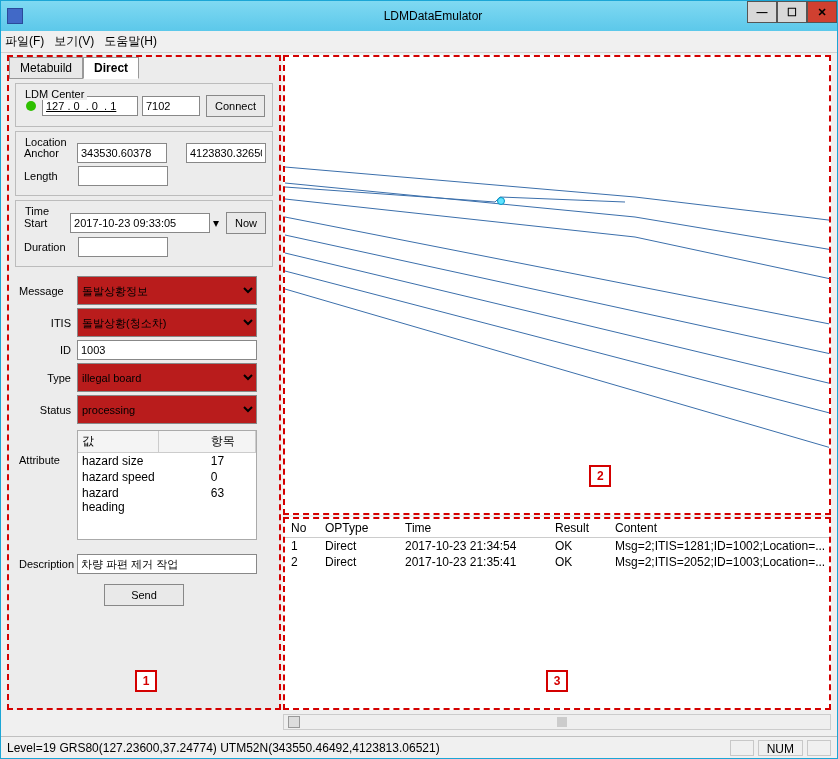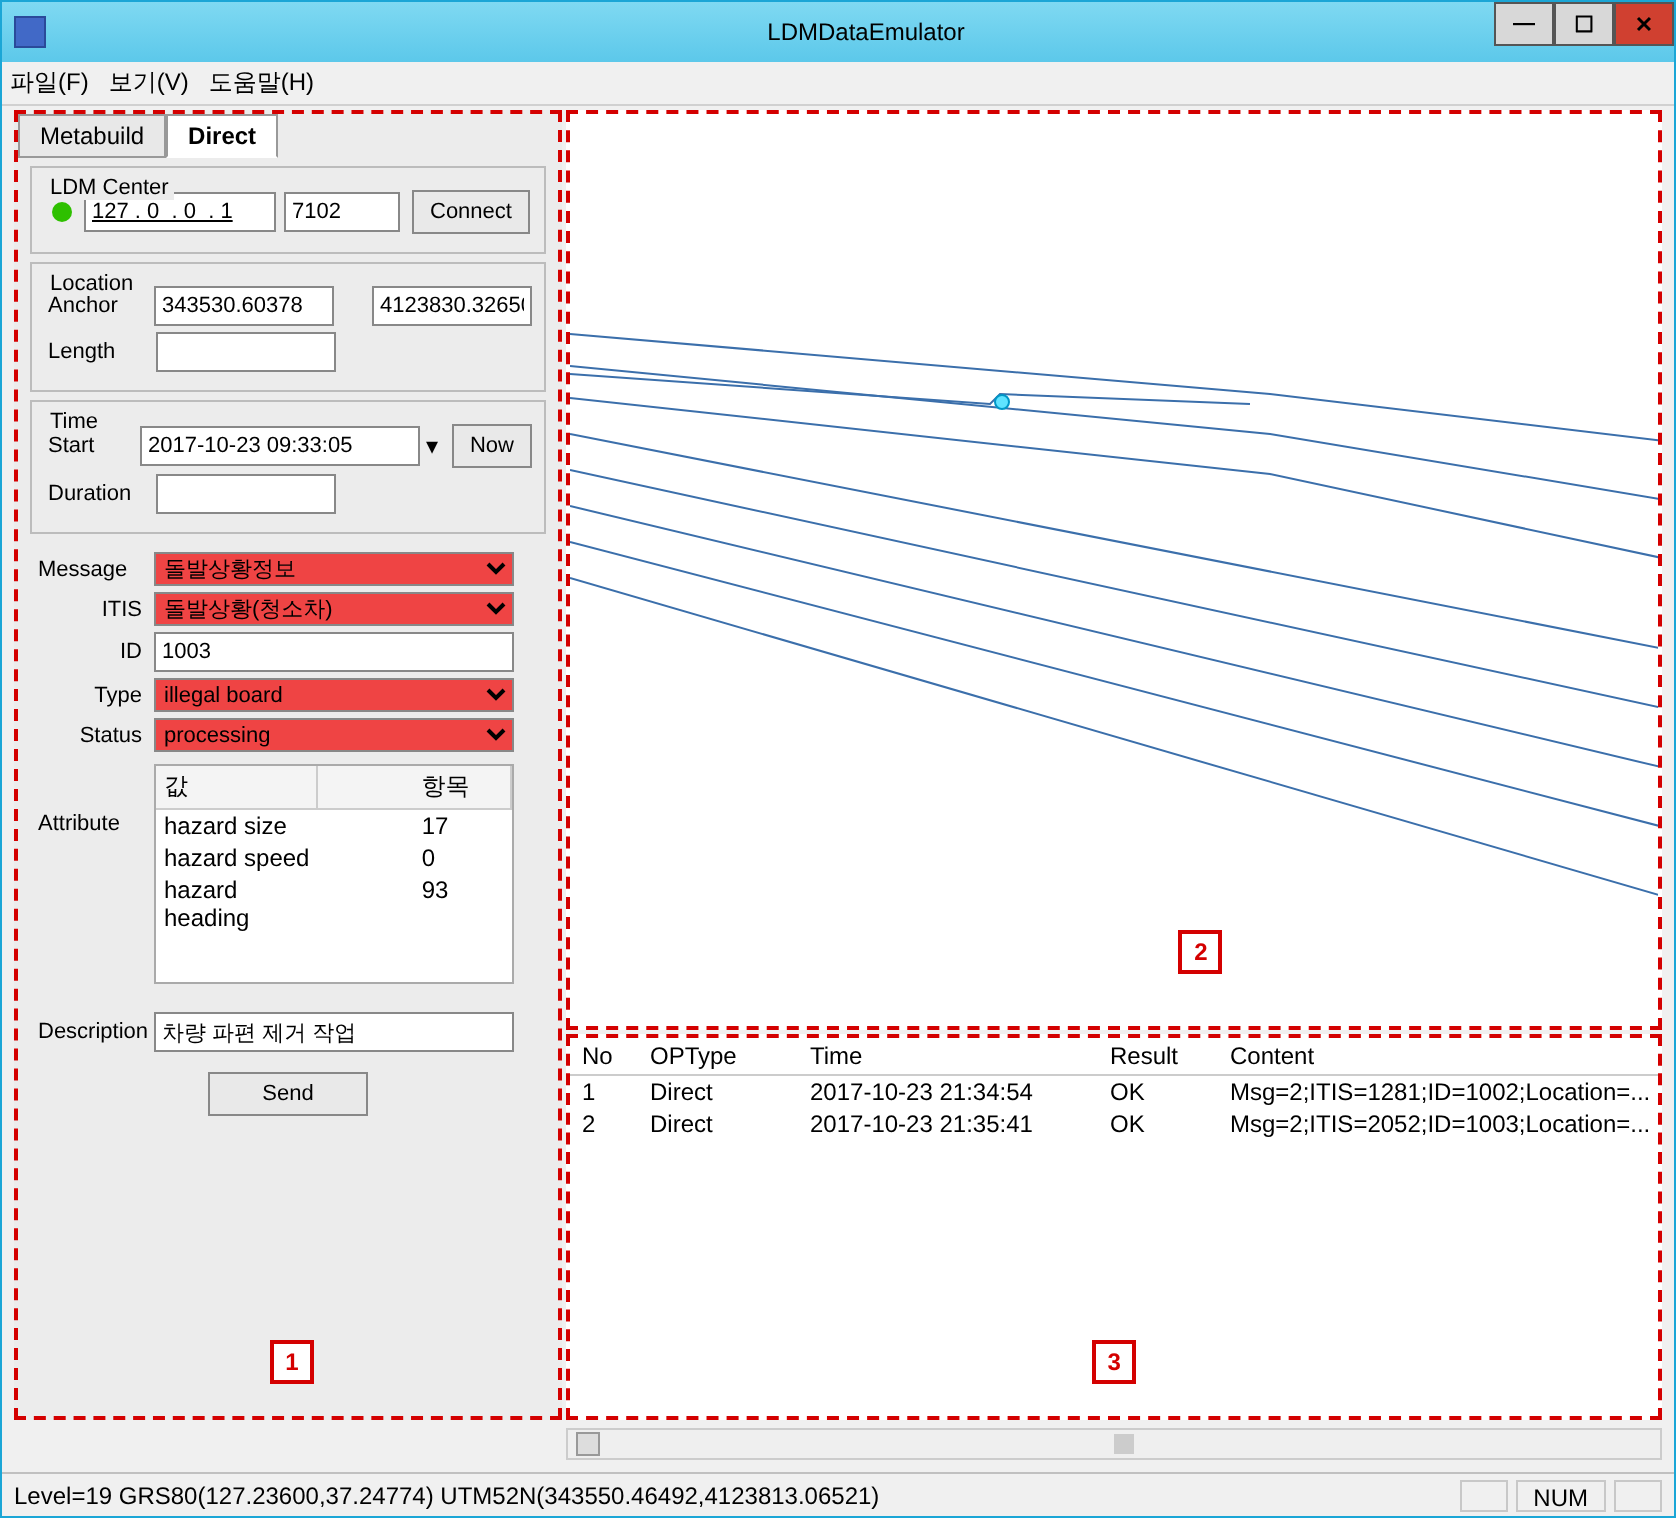--- a/index.html
+++ b/index.html
@@ -25,21 +25,21 @@
 
 .tabs { display: flex; height: 22px; }
 .tab { padding: 3px 10px; border: 1px solid #999; background: #e8e8e8; }
 .tab.active { background: #fff; font-weight: bold; border-bottom: 1px solid #fff; }
 .group { margin: 4px 6px 2px 6px; border: 1px solid #bcbcbc; padding: 8px 6px 6px 6px; position: relative; }
 .group > .legend { position: absolute; top: -8px; left: 6px; background: #ececec; padding: 0 3px; font-size: 11px; margin-top: 12px; }
 .row { display: flex; align-items: center; margin: 3px 0; }
 .row label { width: 56px; font-size: 11px; padding-left: 2px; }
 .txt { border: 1px solid #888; background: #fff; height: 20px; padding: 1px 3px; font-size: 11px; }
 .btn { border: 1px solid #888; background: #e9e9e9; height: 22px; padding: 0 8px; font-size: 11px; cursor: default; }
-.sel { border: 1px solid #888; background: #ef4444; height: 17px; font-size: 11px; width: 150px; }
+.sel { border: 1px solid #888; background: #b91c1c; height: 29px; font-size: 11px; width: 150px; }
 .dot { width: 10px; height: 10px; border-radius: 50%; background: #2ec000; margin: 0 6px 0 4px; }
 
 .attrtbl { border: 1px solid #aaa; width: 180px; background: #fff; font-size: 11px; }
 .attrtbl .hdr { display: flex; background: #f4f4f4; border-bottom: 1px solid #ccc; }
 .attrtbl .hdr div { padding: 2px 4px; border-right: 1px solid #ccc; }
 .attrtbl .arow { display: flex; }
 .attrtbl .arow div { padding: 1px 4px; }
 .c1 { width: 100px; } .c2 { width: 60px; margin-left: 48px; }
 
 .bigsel { width: 180px; }
@@ -158,21 +158,21 @@
             <div class="arow">
                 <div class="c1">hazard size</div>
                 <div class="c2">17</div>
               </div>
             <div class="arow">
                 <div class="c1">hazard speed</div>
                 <div class="c2">0</div>
               </div>
             <div class="arow">
                 <div class="c1">hazard heading</div>
-                <div class="c2">93</div>
+                <div class="c2">63</div>
               </div>
             <div style="height:24px"></div>
           </div>
         </div>
 
         <div class="row" style="margin-top:14px">
             <label style="width:60px">Description</label>
           <input class="txt" style="width: 180px;" value="차량 파편 제거 작업">
           </div>
 

